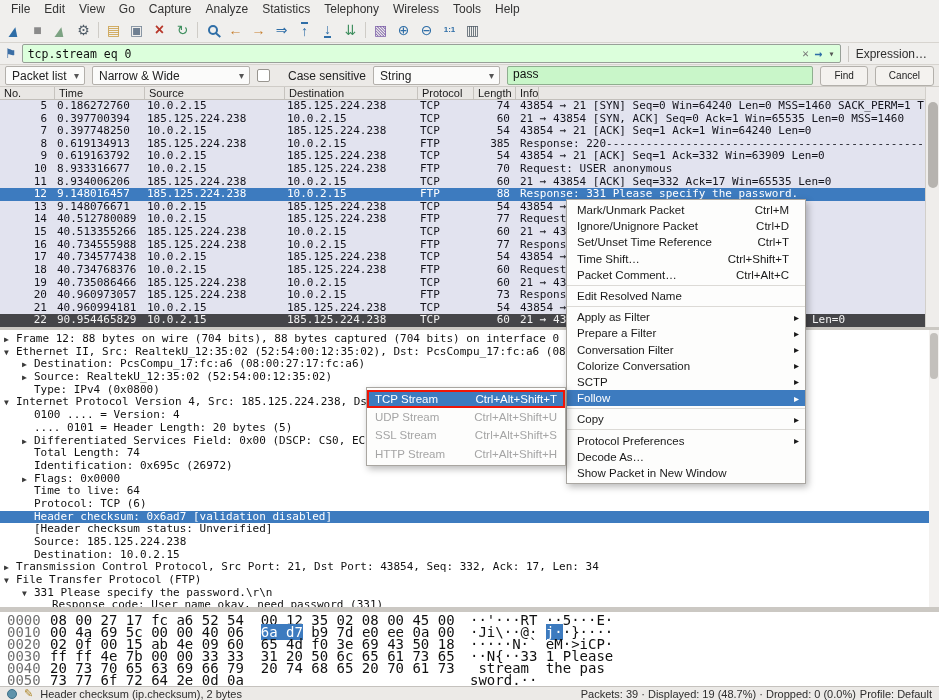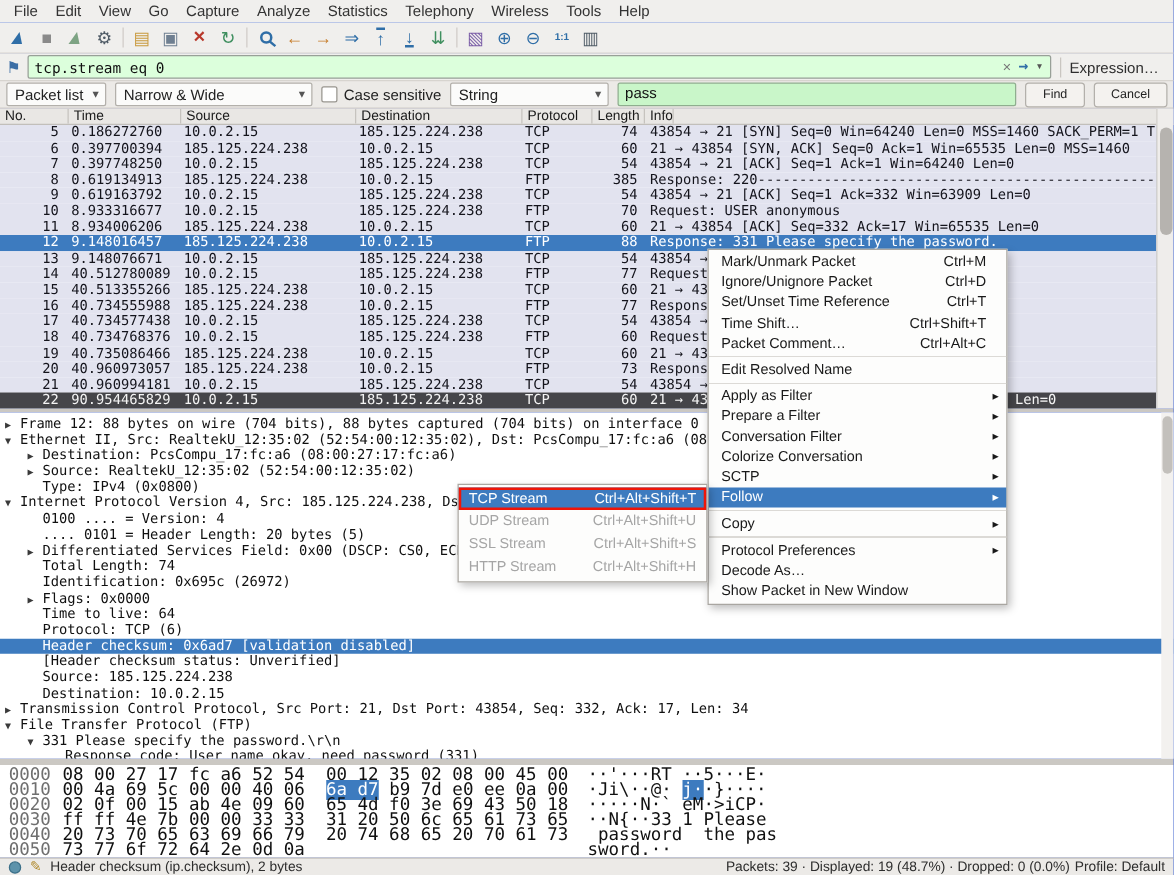--- a/index.html
+++ b/index.html
@@ -1,18 +1,18 @@
 <!DOCTYPE html>
 <html><head>
 <meta charset="utf-8">
 <style>
   *{margin:0;padding:0;box-sizing:border-box}
   html,body{width:939px;height:700px;overflow:hidden}
   body{font-family:"Liberation Sans","DejaVu Sans",sans-serif;background:#d8d4cf}
-  #app{position:relative;width:939px;height:700px;background:#1d4ed8;overflow:hidden;font-size:12px;color:#222}
+  #app{position:relative;width:939px;height:700px;background:#a16207;overflow:hidden;font-size:12px;color:#222}
 
   
   .menubar{position:absolute;left:0;top:0;right:0;height:18px;display:flex;align-items:center;padding-left:4px;background:#f0efed}
   .menu-item{padding:1px 7px;font-size:12px;color:#333;white-space:nowrap}
 
   
   .toolbar{position:absolute;left:0;top:18px;right:0;height:25px;display:flex;align-items:center;padding-left:3px;background:#f0efed;border-bottom:1px solid #d7d4cf}
   .tbtn{width:23px;height:21px;display:flex;align-items:center;justify-content:center;flex:none}
   .tbtn .glyph{display:inline-block;font-size:14px;line-height:1}
   .tbtn.fin .glyph{transform:skewX(-14deg) scaleY(1.1);font-size:15px}
@@ -34,21 +34,21 @@
   .fb-apply{color:#2f6ea7;font-weight:bold;font-size:13px}
   .fb-caret{color:#555;font-size:10px}
   .fb-expr{margin-left:7px;padding:1px 7px;border-left:1px solid #c9c6c1;color:#2e2e2e;white-space:nowrap}
 
   
   .findbar{position:absolute;left:0;top:64px;right:0;height:23px;background:#eceae7;border-top:1px solid #d7d4cf;border-bottom:1px solid #cfccc7;display:flex;align-items:center;padding:0 5px;gap:7px}
   .dropdown{height:19px;background:#fbfbfa;border:1px solid #b3b0ab;border-radius:2px;display:flex;align-items:center;padding:0 5px 0 6px;font-size:12px;color:#222;flex:none}
   .dropdown .dd-label{flex:1;white-space:nowrap;overflow:hidden}
   .dropdown .caret{color:#555;font-size:10px;margin-left:6px}
   .dd-scope{width:80px}.dd-charset{width:158px}.dd-type{width:127px}
-  .chk-wrap{display:flex;align-items:center;gap:5px;flex:none}
+  .chk-wrap{display:flex;align-items:center;gap:18px;flex:none}
   .checkbox{width:13px;height:13px;background:#fff;border:1px solid #98958f;border-radius:2px}
   .find-input{flex:1;height:19px;background:#c9f6c9;border:1px solid #8fae8f;border-radius:2px;padding:0 5px;display:flex;align-items:flex-start;font-size:12px;color:#111}
   .btn{height:20px;padding:0 13px;background:#f4f2ef;border:1px solid #b3b0ab;border-radius:3px;display:flex;align-items:center;font-size:10px;color:#222;flex:none;white-space:nowrap}
 
   
   .pl-header{position:absolute;left:0;top:87px;width:939px;height:13px;background:#e9e7e4;border-bottom:1px solid #c2bfba;display:flex;font-size:11px;color:#1a1a1a;overflow:hidden}
   .pl-header .hcell{border-right:1px solid #c6c3be;padding-left:4px;white-space:pre;overflow:hidden;flex:none}
   .w-no{width:55px}.w-time{width:90px}.w-src{width:140px}.w-dst{width:133px}.w-proto{width:56px}.w-len{width:42px}.w-info{flex:1}
   .pl-body{position:absolute;left:0;top:100px;width:925px;height:227px;background:#fbfbfc;font-family:"DejaVu Sans Mono",monospace;font-size:11px;overflow:hidden}
   .prow{height:12.61px;line-height:12.6px;display:flex;background:#e2e3ef;color:#14141c;position:relative}
@@ -461,21 +461,21 @@
     <div class="dt-thumb"></div>
   </div>
 
   <div class="split2"></div>
 
   <div class="hexpane">
       <div class="hxrow"><span class="hx-off">0000</span><span class="hx-bytes"><span>08 00 27 17 fc a6 52 54  00 12 35 02 08 00 45 00</span><span class="hl-byte"></span><span></span></span><span class="hx-ascii"><span>··'···RT ··5···E·</span><span class="hl-byte"></span><span></span></span></div>
       <div class="hxrow"><span class="hx-off">0010</span><span class="hx-bytes"><span>00 4a 69 5c 00 00 40 06  </span><span class="hl-byte">6a d7</span><span> b9 7d e0 ee 0a 00</span></span><span class="hx-ascii"><span>·Ji\··@· </span><span class="hl-byte">j·</span><span>·}····</span></span></div>
       <div class="hxrow"><span class="hx-off">0020</span><span class="hx-bytes"><span>02 0f 00 15 ab 4e 09 60  65 4d f0 3e 69 43 50 18</span><span class="hl-byte"></span><span></span></span><span class="hx-ascii"><span>·····N·` eM·&gt;iCP·</span><span class="hl-byte"></span><span></span></span></div>
       <div class="hxrow"><span class="hx-off">0030</span><span class="hx-bytes"><span>ff ff 4e 7b 00 00 33 33  31 20 50 6c 65 61 73 65</span><span class="hl-byte"></span><span></span></span><span class="hx-ascii"><span>··N{··33 1 Please</span><span class="hl-byte"></span><span></span></span></div>
-      <div class="hxrow"><span class="hx-off">0040</span><span class="hx-bytes"><span>20 73 70 65 63 69 66 79  20 74 68 65 20 70 61 73</span><span class="hl-byte"></span><span></span></span><span class="hx-ascii"><span> password  the pas</span><span class="hl-byte"></span><span></span></span></div>
+      <div class="hxrow"><span class="hx-off">0040</span><span class="hx-bytes"><span>20 73 70 65 63 69 66 79  20 74 68 65 20 70 61 73</span><span class="hl-byte"></span><span></span></span><span class="hx-ascii"><span> stream  the pas</span><span class="hl-byte"></span><span></span></span></div>
       <div class="hxrow"><span class="hx-off">0050</span><span class="hx-bytes"><span>73 77 6f 72 64 2e 0d 0a</span><span class="hl-byte"></span><span></span></span><span class="hx-ascii"><span>sword.··</span><span class="hl-byte"></span><span></span></span></div>
     </div>
 
   <div class="statusbar">
     <span class="sb-expert"></span>
     <span class="sb-comment">✎</span>
     <span>Header checksum (ip.checksum), 2 bytes</span>
     <span class="sb-right">
       <span>Packets: 39 · Displayed: 19 (48.7%) · Dropped: 0 (0.0%)</span>
       <span>Profile: Default</span>

